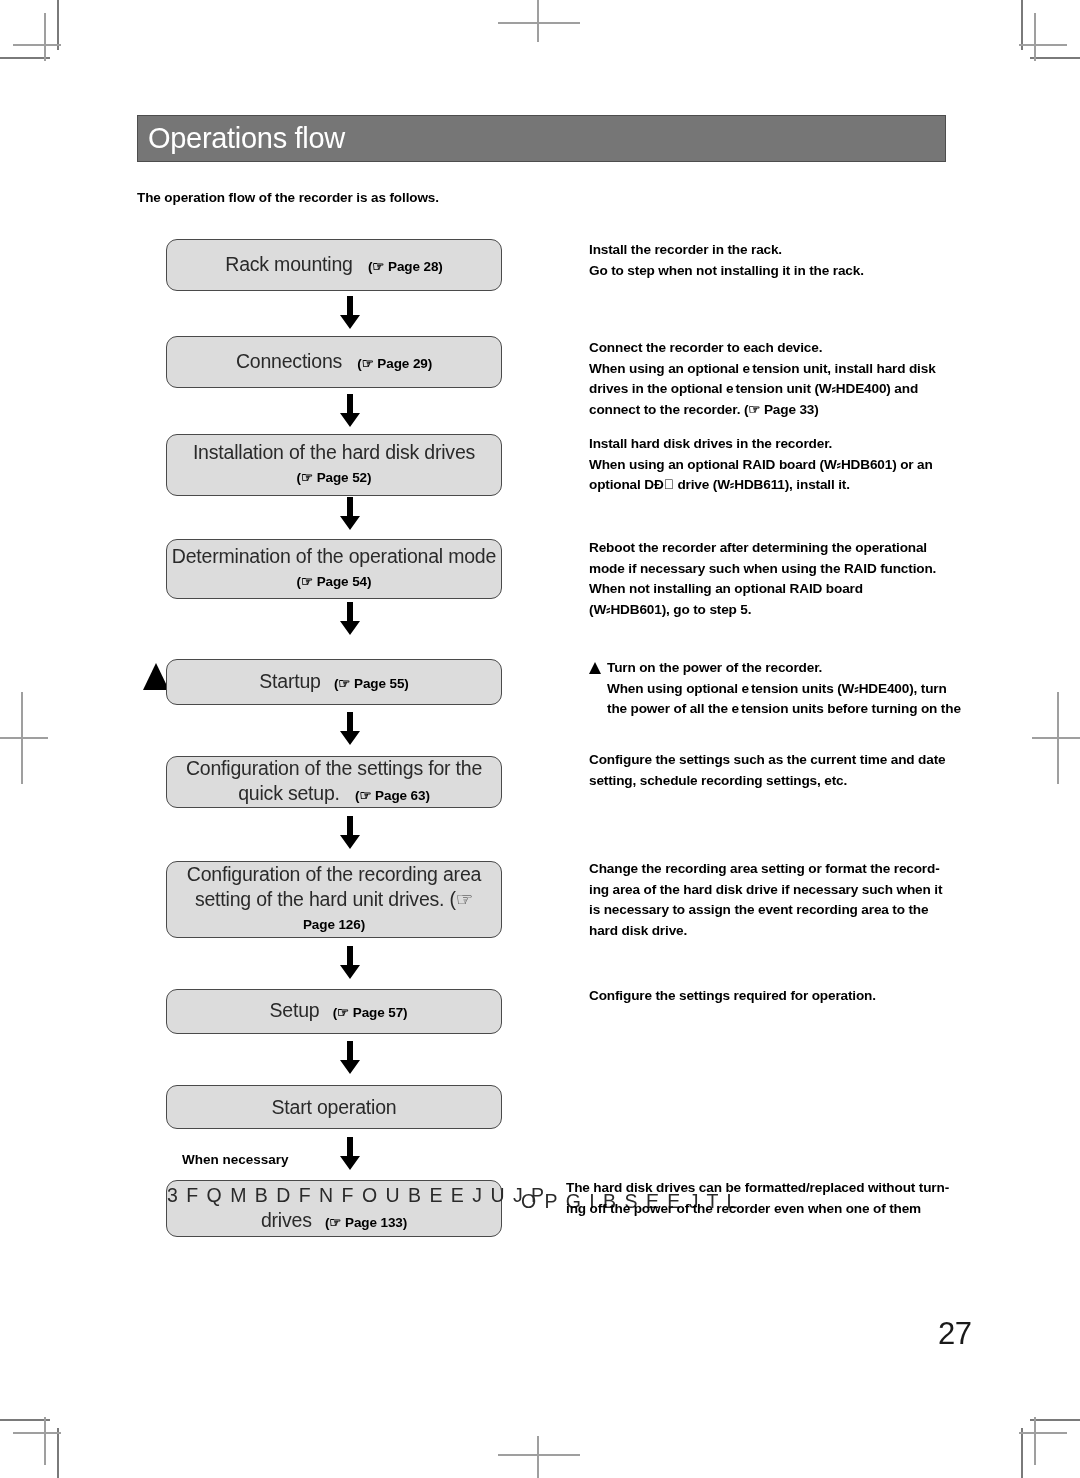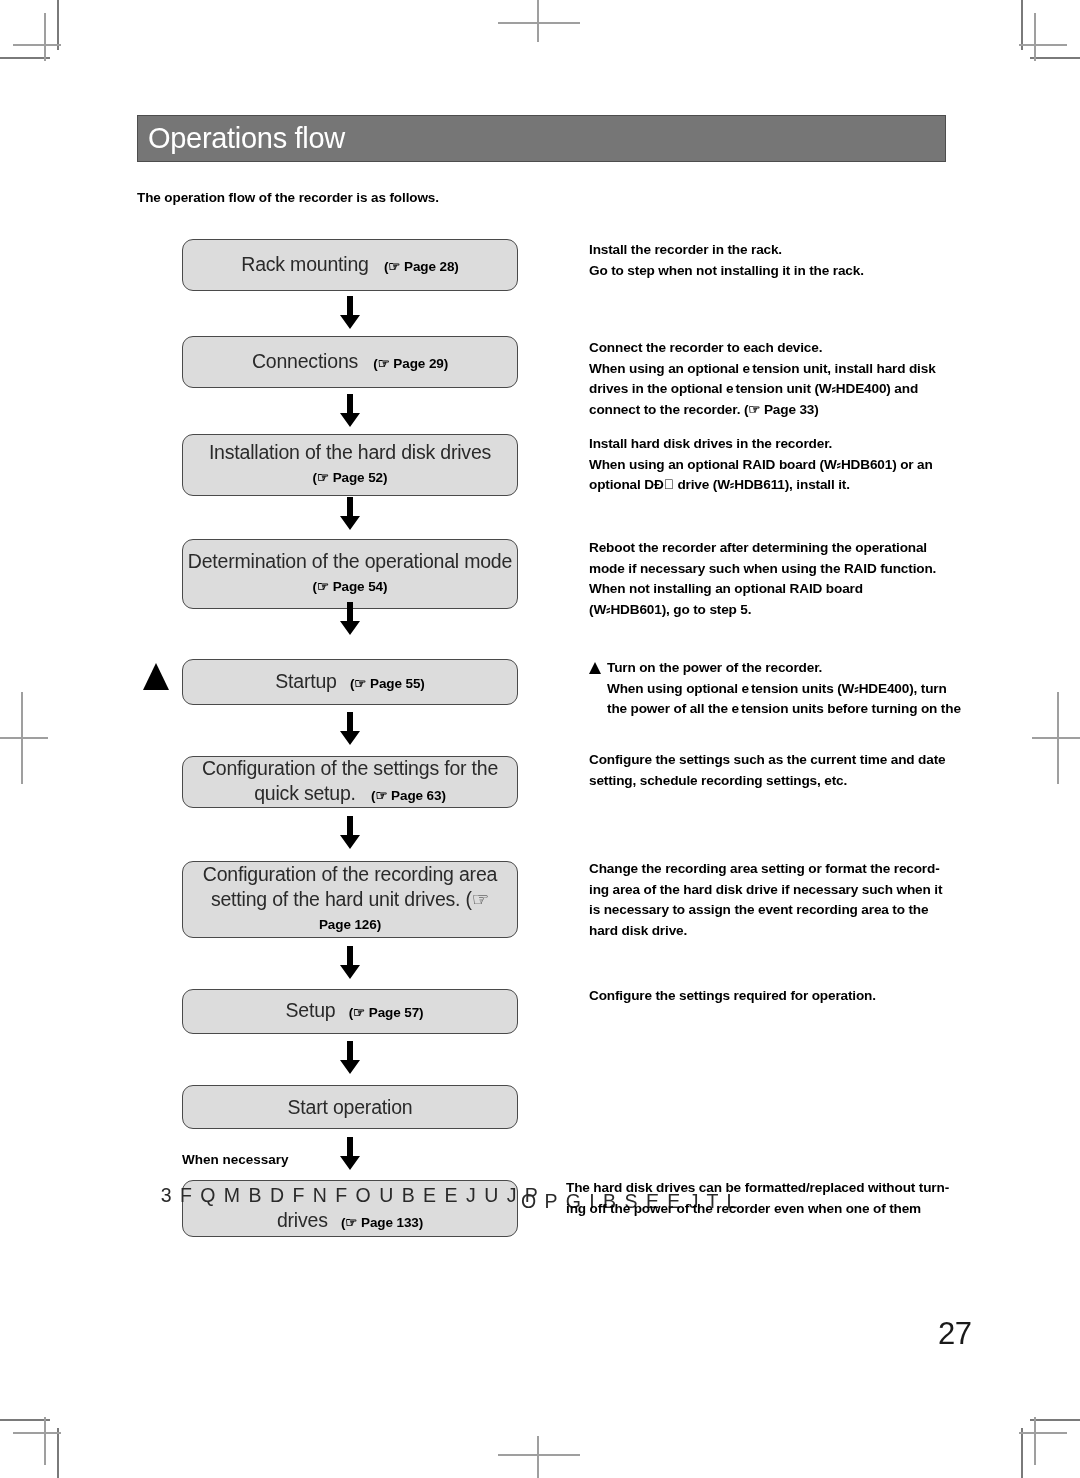--- a/index.html
+++ b/index.html
@@ -49,35 +49,34 @@
     font-size: 13.5px;
     font-weight: bold;
     color: #000000;
     letter-spacing: -0.1px;
     white-space: nowrap;
   }
 
   
   .flow-box {
     position: absolute;
-    left: 182px;
+    left: 166px;
     width: 336px;
     background: #dcdcdc;
     border: 1.5px solid #4a4a4a;
     border-radius: 11px;
     box-sizing: border-box;
     text-align: center;
     color: #2a2a2a;
     font-size: 19.5px;
     font-weight: 400;
     line-height: 25px;
     display: flex;
     flex-direction: column;
     justify-content: center;
-    align-items: center;
     letter-spacing: -0.2px;
   }
   .flow-box .line { white-space: nowrap; }
   .flow-box .ref {
     font-size: 13.5px;
     font-weight: bold;
     color: #000000;
     letter-spacing: -0.1px;
   }
 
@@ -210,21 +209,21 @@
     <span>Connections</span>
     <span class="ref" style="margin-left:10px;">(☞ Page 29)</span>
   </div>
 </div>
 
 <div class="flow-box" style="top:434px; height:62px;">
   <div class="line">Installation of the hard disk drives</div>
   <div class="ref">(☞ Page 52)</div>
 </div>
 
-<div class="flow-box" style="top:539px; height:70px;">
+<div class="flow-box" style="top:539px; height:60px;">
   <div class="line">Determination of the operational mode</div>
   <div class="ref">(☞ Page 54)</div>
 </div>
 
 <div class="flow-box" style="top:659px; height:46px;">
   <div class="line">
     <span>Startup</span>
     <span class="ref" style="margin-left:8px;">(☞ Page 55)</span>
   </div>
 </div>

